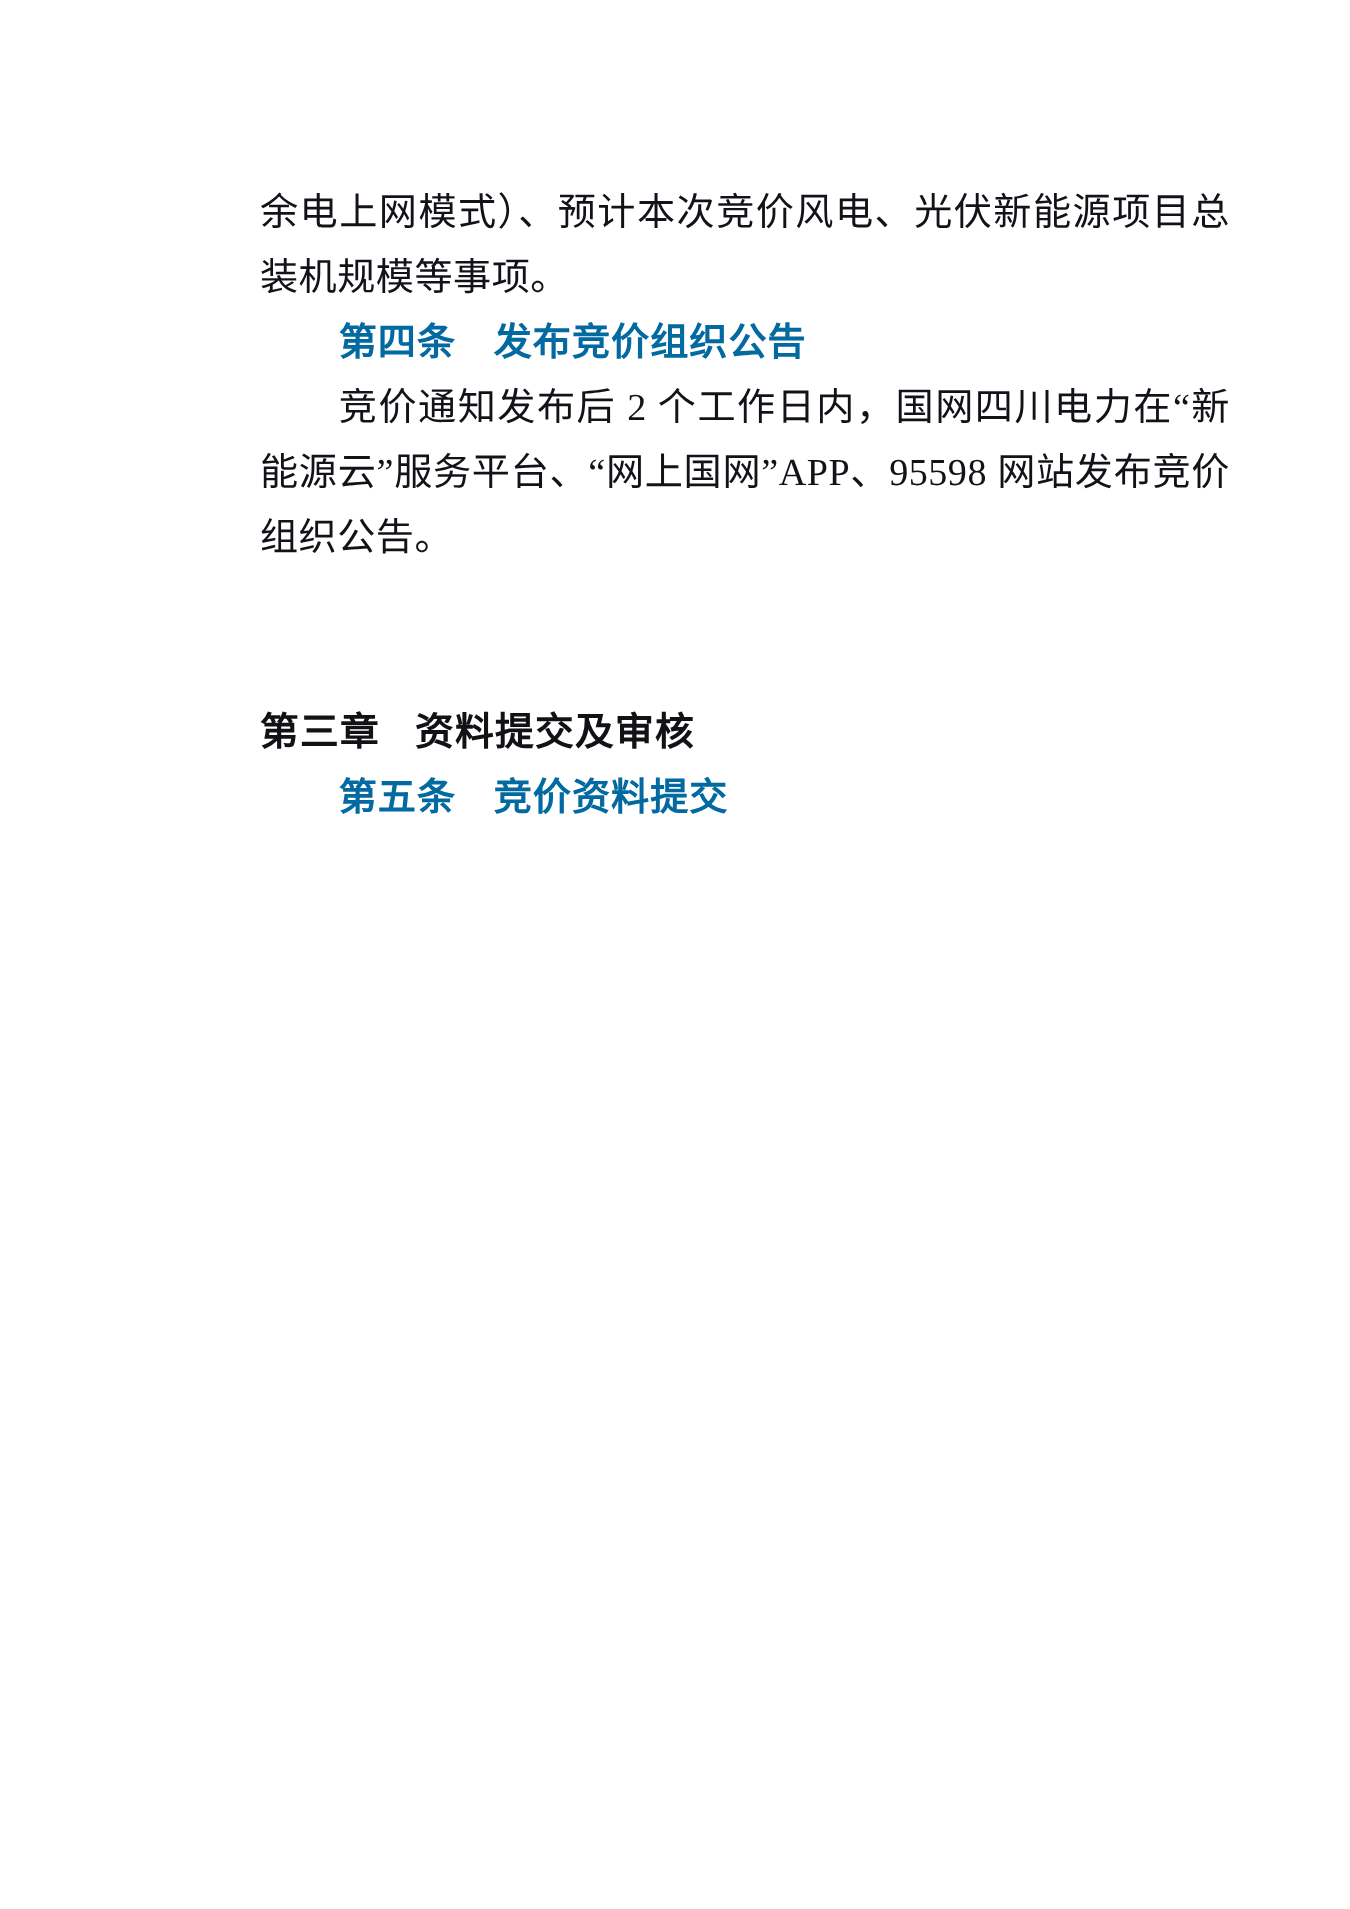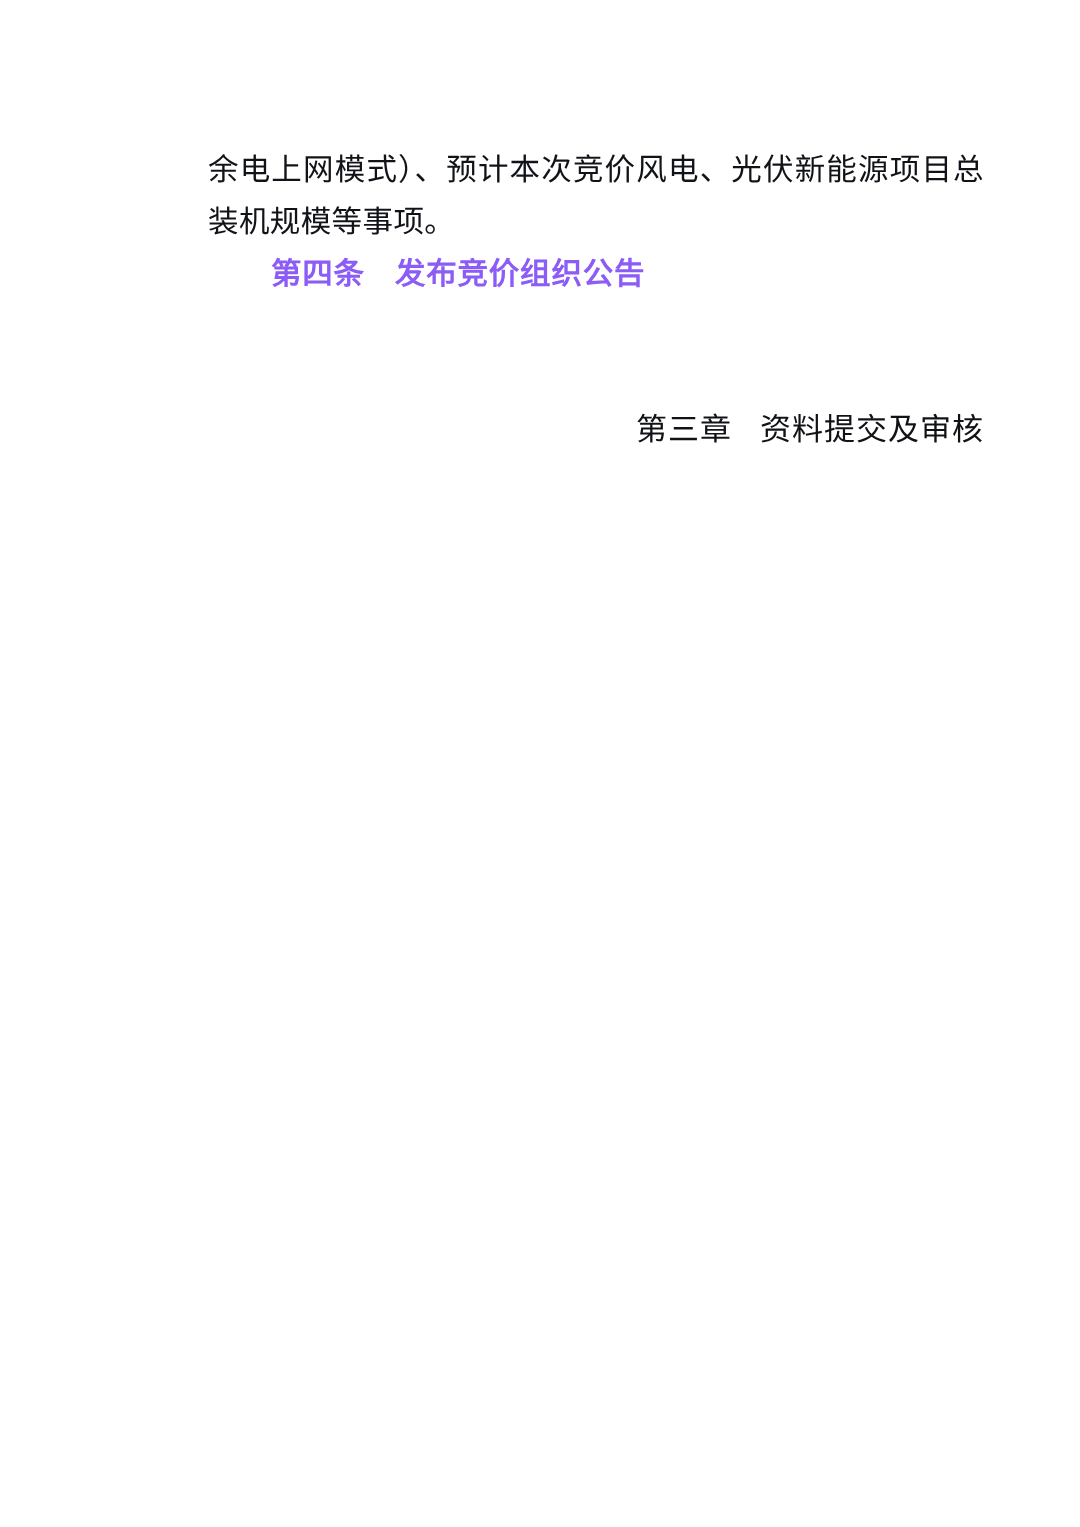--- a/index.html
+++ b/index.html
@@ -47,40 +47,40 @@
   .para.flush {
     text-indent: 0;
   }
 
   
   .article-heading {
     font-family: "Liberation Serif", "DejaVu Serif", serif;
     font-size: 30.5px;
     line-height: 52px;
     font-weight: 700;
-    color: #8b5cf6;
+    color: #0369a1;
     margin: 0;
     text-indent: 63px;
     letter-spacing: 0.8px;
   }
 
   .article-heading .gap {
     display: inline-block;
     width: 30px;
   }
 
   
   .chapter-heading {
     font-family: "Liberation Sans", "DejaVu Sans", sans-serif;
     font-size: 31px;
     line-height: 52px;
-    font-weight: 400;
+    font-weight: 700;
     color: #101216;
     margin: 0;
-    text-align: right;
+    text-align: left;
     letter-spacing: 1px;
   }
 
   .chapter-heading .gap {
     display: inline-block;
     width: 28px;
   }
 
   
   .gap-before-chapter { height: 104px; }
@@ -89,24 +89,26 @@
 </head>
 <body>
 
 <div class="page">
   <div class="content">
 
     <p class="para flush">余电上网模式）、预计本次竞价风电、光伏新能源项目总装机规模等事项。</p>
 
     <p class="article-heading"><span>第四条</span><span class="gap"></span><span>发布竞价组织公告</span></p>
 
+    <p class="para indent2">竞价通知发布后 2 个工作日内，国网四川电力在“新能源云”服务平台、“网上国网”APP、95598 网站发布竞价组织公告。</p>
 
     <div class="gap-before-chapter"></div>
 
     <p class="chapter-heading"><span>第三章</span><span class="gap"></span><span>资料提交及审核</span></p>
 
     <div class="gap-after-chapter"></div>
 
+    <p class="article-heading"><span>第五条</span><span class="gap"></span><span>竞价资料提交</span></p>
 
 
 
   </div>
 </div>
 
 </body></html>

